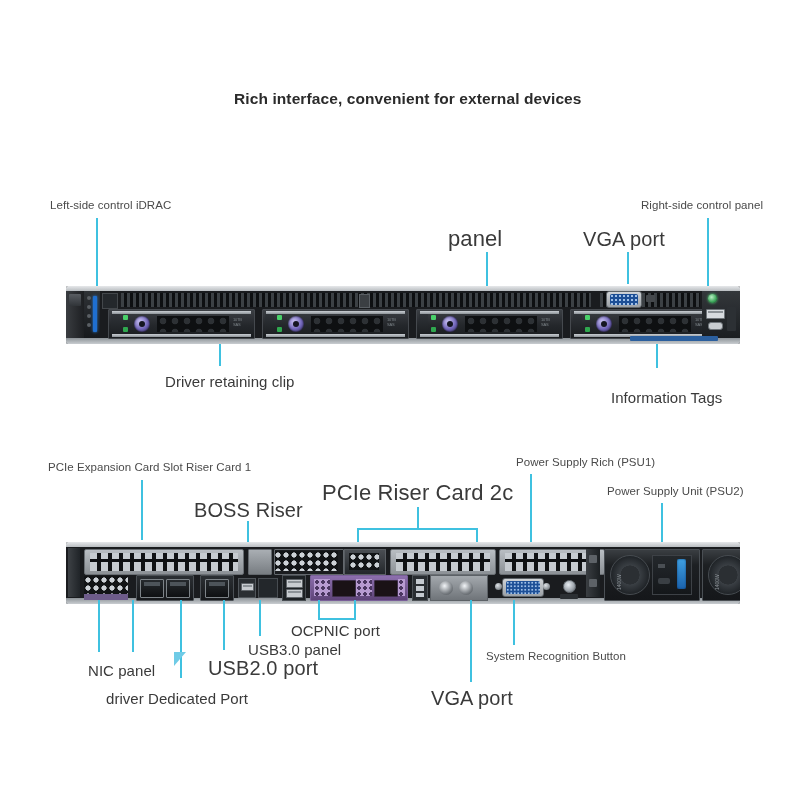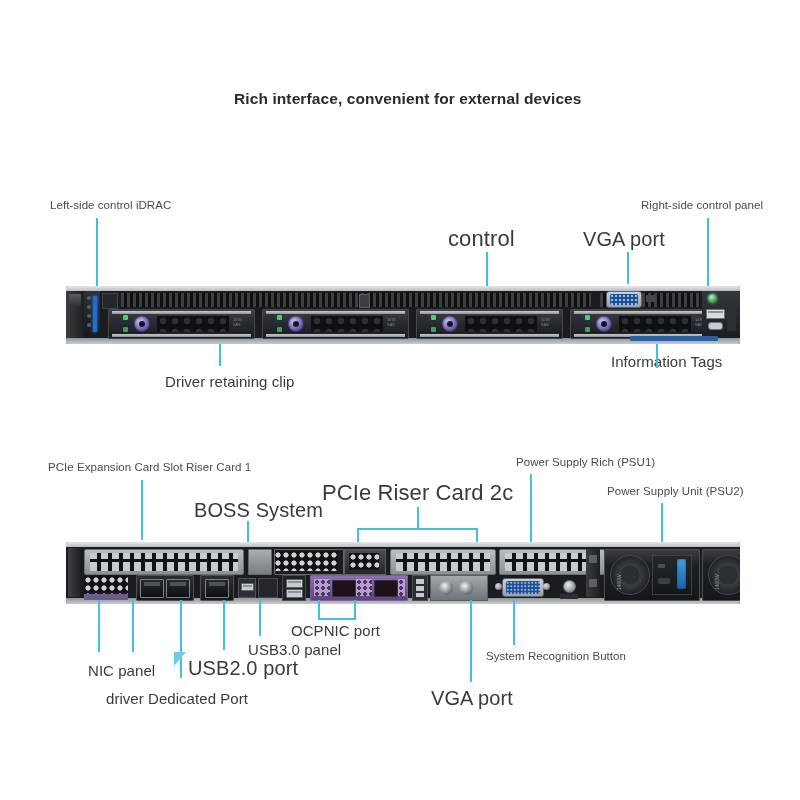--- a/index.html
+++ b/index.html
@@ -141,25 +141,25 @@
 </head>
 <body>
 
 <div class="stage">
 
   <div class="abs title" style="left:234px;top:90px;">Rich interface, convenient for external devices</div>
 
   <div>
 
     <div class="abs lbl-sm" style="left:50px;top:199px;">Left-side control iDRAC</div>
-    <div class="abs lbl-xl" style="left:448px;top:226px;">control</div>
+    <div class="abs lbl-xl" style="left:448px;top:226px;">panel</div>
     <div class="abs lbl-lg" style="left:583px;top:228px;">VGA port</div>
     <div class="abs lbl-sm" style="left:641px;top:199px;">Right-side control panel</div>
     <div class="abs lbl-md" style="left:165px;top:373px;">Driver retaining clip</div>
-    <div class="abs lbl-md" style="left:611px;top:353px;">Information Tags</div>
+    <div class="abs lbl-md" style="left:611px;top:389px;">Information Tags</div>
 
     <div class="abs vline" style="left:96px;top:218px;height:72px;"></div>
     <div class="abs vline" style="left:486px;top:252px;height:40px;"></div>
     <div class="abs vline" style="left:627px;top:252px;height:32px;"></div>
     <div class="abs vline" style="left:707px;top:218px;height:68px;"></div>
     <div class="abs vline" style="left:219px;top:296px;height:70px;"></div>
     <div class="abs vline" style="left:656px;top:344px;height:24px;"></div>
 
     <div class="abs front-shell" style="left:66px;top:286px;width:674px;height:58px;">
       <div class="topstrip"></div>
@@ -237,28 +237,28 @@
         <div class="abs" style="left:25px;top:16px;width:9px;height:24px;background:#2c3034;border-radius:1px;"></div>
       </div>
 
       <div class="infotag" style="left:564px;top:50px;width:88px;height:5px;"></div>
     </div>
   </div>
 
   <div>
 
     <div class="abs lbl-sm" style="left:48px;top:461px;">PCIe Expansion Card Slot Riser Card 1</div>
-    <div class="abs lbl-lg" style="left:194px;top:499px;">BOSS System</div>
+    <div class="abs lbl-lg" style="left:194px;top:499px;">BOSS Riser</div>
     <div class="abs lbl-xl" style="left:322px;top:480px;">PCIe Riser Card 2c</div>
     <div class="abs lbl-sm" style="left:516px;top:456px;">Power Supply Rich (PSU1)</div>
     <div class="abs lbl-sm" style="left:607px;top:485px;">Power Supply Unit (PSU2)</div>
 
     <div class="abs lbl-md" style="left:88px;top:662px;">NIC panel</div>
     <div class="abs lbl-md" style="left:106px;top:690px;">driver Dedicated Port</div>
-    <div class="abs lbl-lg" style="left:188px;top:657px;">USB2.0 port</div>
+    <div class="abs lbl-lg" style="left:208px;top:657px;">USB2.0 port</div>
     <div class="abs lbl-md" style="left:248px;top:641px;">USB3.0 panel</div>
     <div class="abs lbl-md" style="left:291px;top:622px;">OCPNIC port</div>
     <div class="abs lbl-lg" style="left:431px;top:687px;">VGA port</div>
     <div class="abs lbl-sm" style="left:486px;top:650px;">System Recognition Button</div>
 
     <div class="abs vline" style="left:141px;top:480px;height:60px;"></div>
     <div class="abs vline" style="left:247px;top:521px;height:24px;"></div>
 
     <div class="abs vline" style="left:417px;top:507px;height:22px;"></div>
     <div class="abs hline" style="left:357px;top:528px;width:120px;"></div>

